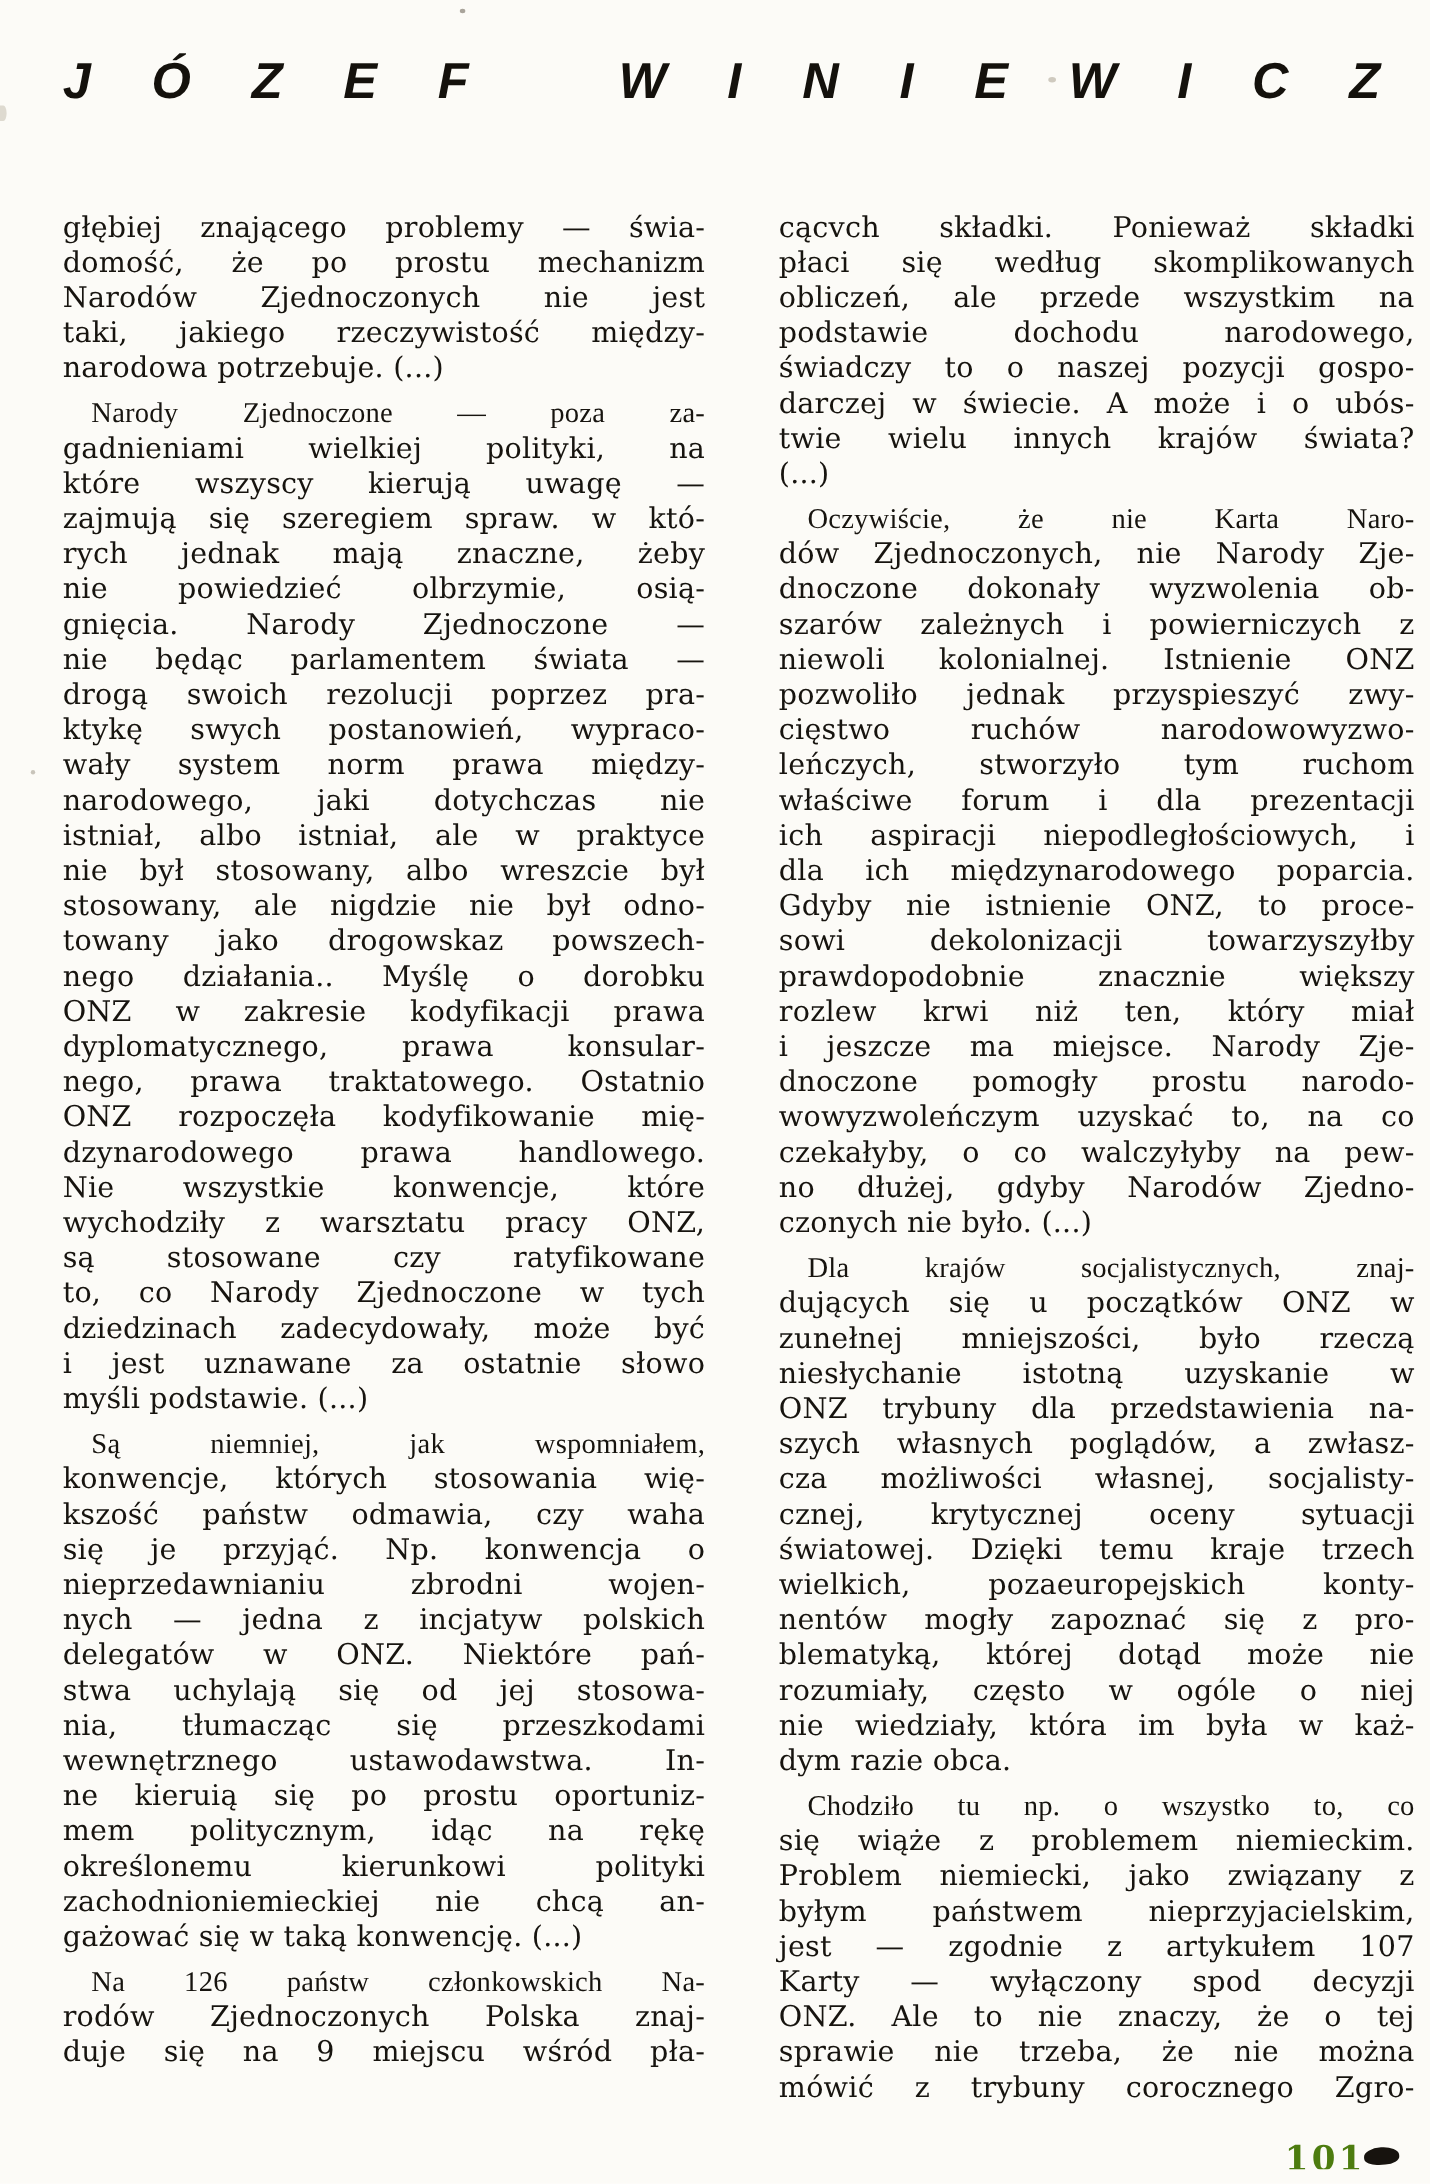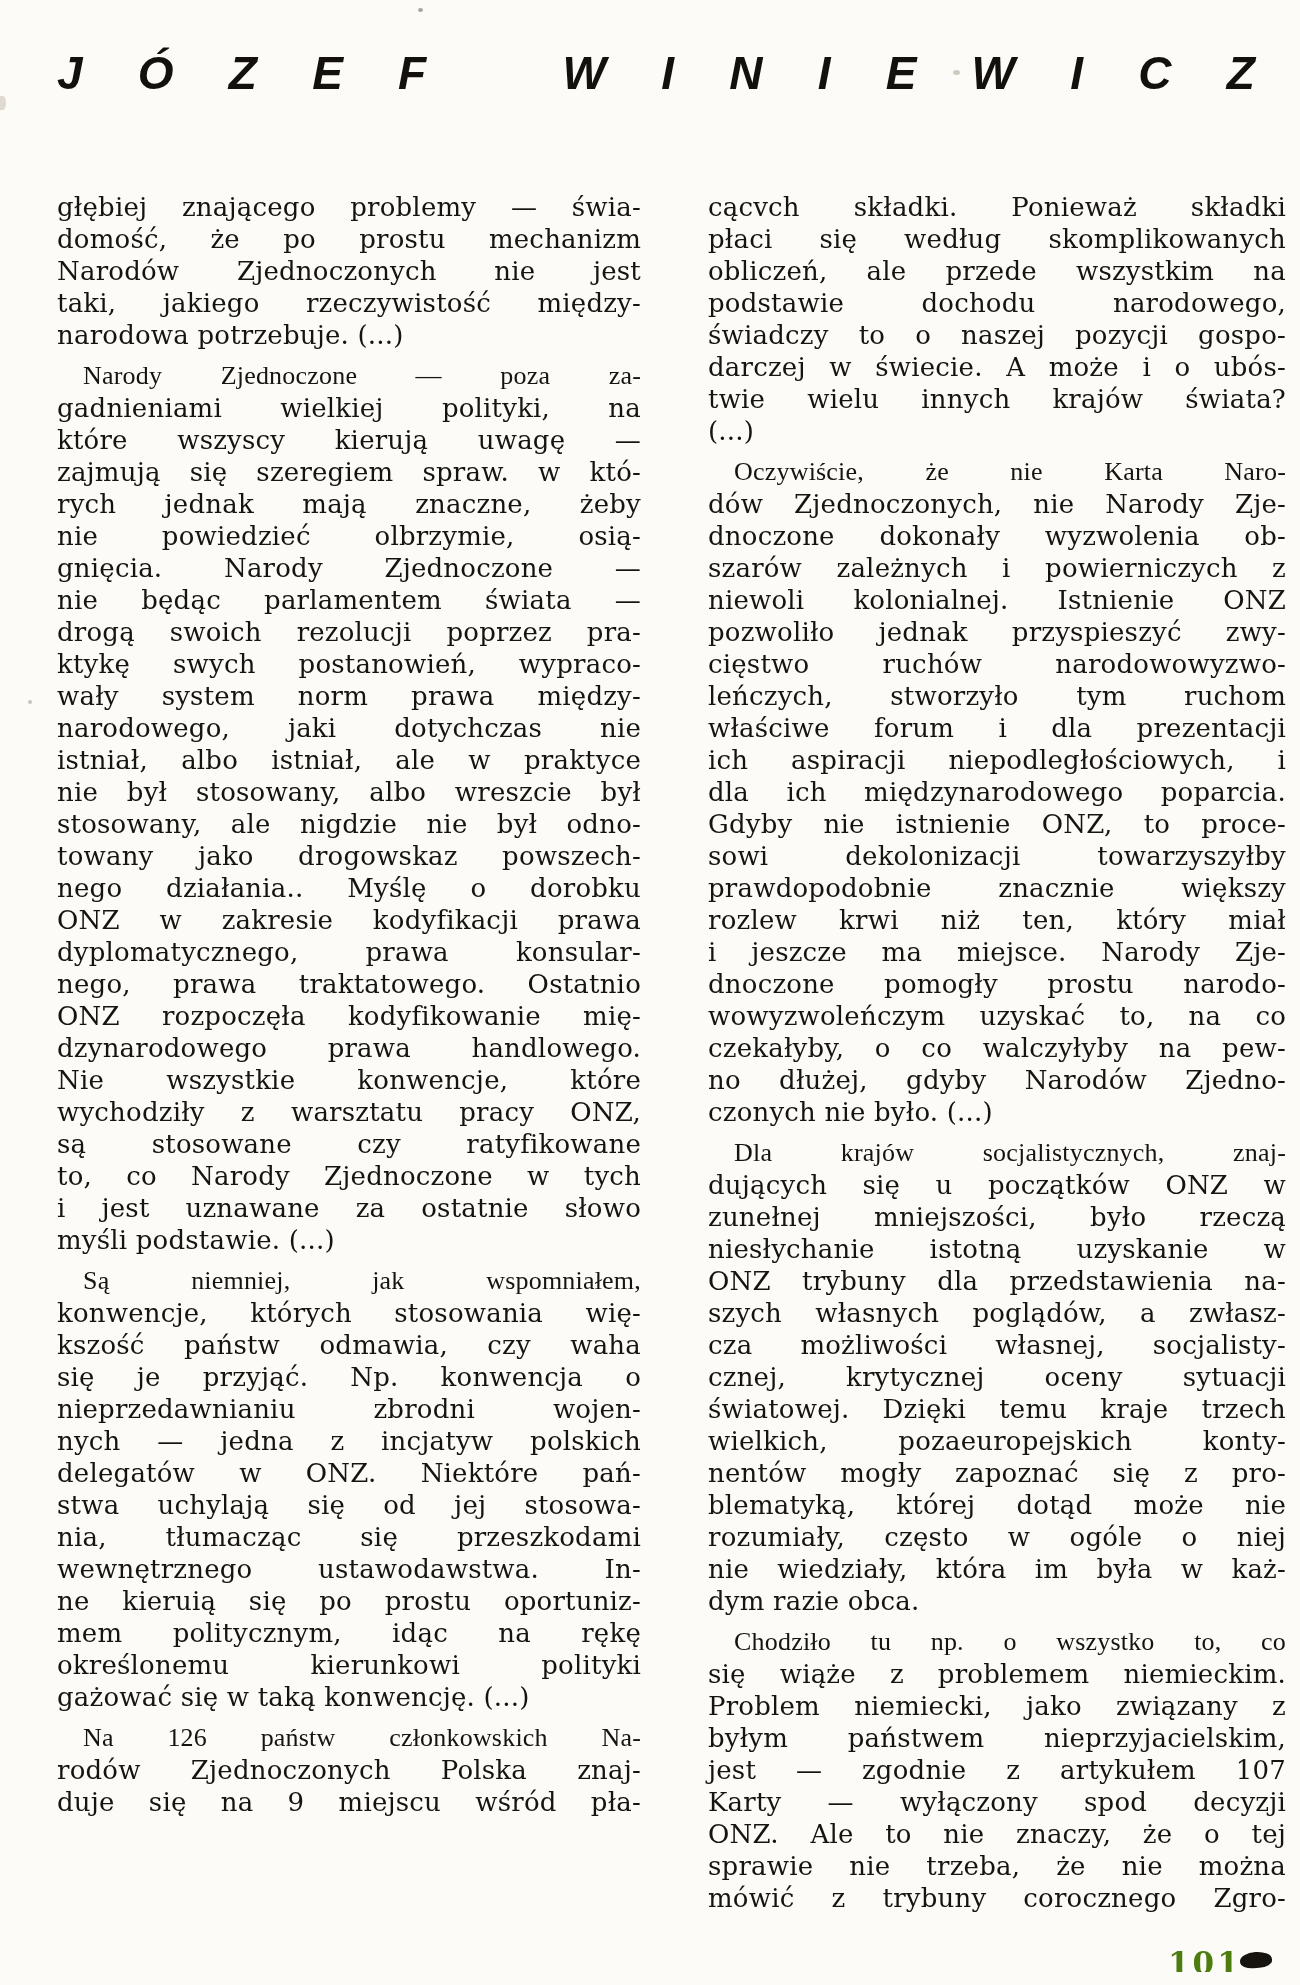--- a/index.html
+++ b/index.html
@@ -102,37 +102,39 @@
         <div class="line">nego działania.. Myślę o dorobku</div>
         <div class="line">ONZ w zakresie kodyfikacji prawa</div>
         <div class="line">dyplomatycznego, prawa konsular-</div>
         <div class="line">nego, prawa traktatowego. Ostatnio</div>
         <div class="line">ONZ rozpoczęła kodyfikowanie mię-</div>
         <div class="line">dzynarodowego prawa handlowego.</div>
         <div class="line">Nie wszystkie konwencje, które</div>
         <div class="line">wychodziły z warsztatu pracy ONZ,</div>
         <div class="line">są stosowane czy ratyfikowane</div>
         <div class="line">to, co Narody Zjednoczone w tych</div>
+        <div class="line">dziedzinach zadecydowały, może być</div>
         <div class="line">i jest uznawane za ostatnie słowo</div>
         <div class="line">myśli podstawie. (...)</div>
       </div>
       <div class="para indent">
         <div class="line">Są niemniej, jak wspomniałem,</div>
         <div class="line">konwencje, których stosowania wię-</div>
         <div class="line">kszość państw odmawia, czy waha</div>
         <div class="line">się je przyjąć. Np. konwencja o</div>
         <div class="line">nieprzedawnianiu zbrodni wojen-</div>
         <div class="line">nych — jedna z incjatyw polskich</div>
         <div class="line">delegatów w ONZ. Niektóre pań-</div>
         <div class="line">stwa uchylają się od jej stosowa-</div>
         <div class="line">nia, tłumacząc się przeszkodami</div>
         <div class="line">wewnętrznego ustawodawstwa. In-</div>
         <div class="line">ne kieruią się po prostu oportuniz-</div>
         <div class="line">mem politycznym, idąc na rękę</div>
         <div class="line">określonemu kierunkowi polityki</div>
+        <div class="line">zachodnioniemieckiej nie chcą an-</div>
         <div class="line">gażować się w taką konwencję. (...)</div>
       </div>
       <div class="para indent jlast">
         <div class="line">Na 126 państw członkowskich Na-</div>
         <div class="line">rodów Zjednoczonych Polska znaj-</div>
         <div class="line">duje się na 9 miejscu wśród pła-</div>
       </div>
     </div>
   <div class="col col-right">
       <div class="para">

